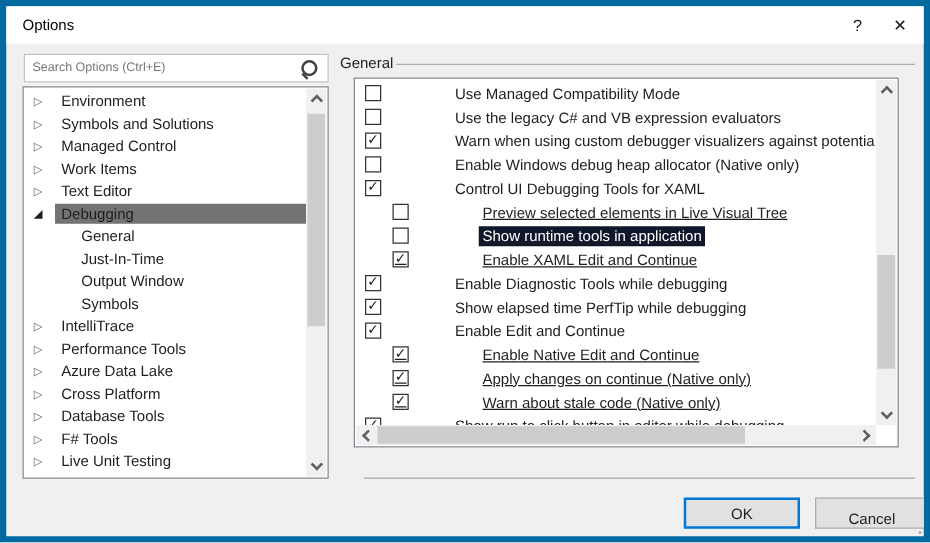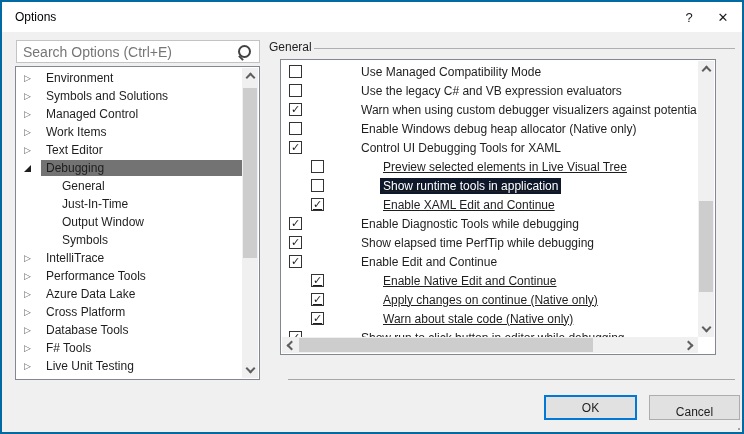--- a/index.html
+++ b/index.html
@@ -1,36 +1,36 @@
 <!DOCTYPE html>
 <html><head>
 <meta charset="utf-8">
 <style>
   * { margin:0; padding:0; box-sizing:border-box; }
   html,body { width:744px; height:434px; background:#fff; }
   body { font-family:"Liberation Sans", sans-serif; font-size:12px; color:#1e1e1e; }
 
   .window { position:relative; width:744px; height:434px; background:#f0f0f0;
-            border:2px solid #0369a1; overflow:hidden; }
+            border:5px solid #0369a1; overflow:hidden; }
 
   
   .titlebar { position:absolute; left:0; top:0; right:0; height:30px; background:#ffffff;
               display:flex; align-items:center; }
   .title { margin-left:13px; color:#000; }
   .tb-btns { position:absolute; right:2px; top:0; height:30px; display:flex; }
   .tb-btn { width:34px; height:30px; display:flex; align-items:center; justify-content:center;
             color:#1a1a1a; cursor:default; }
   .tb-btn.help { font-size:13px; }
   .tb-btn.close { font-size:13px; }
 
   
   .searchbox { position:absolute; left:14px; top:38px; width:244px; height:23px; background:#fff;
                border:1px solid #c3c3c3; display:flex; align-items:center; }
   .searchbox input { flex:1; border:none; outline:none; height:36px; padding-left:6px;
-                     font-family:"Liberation Sans", sans-serif; font-size:14px; color:#1d4ed8; background:transparent; }
+                     font-family:"Liberation Sans", sans-serif; font-size:10px; color:#1d4ed8; background:transparent; }
   .searchbox input::placeholder { color:#767676; opacity:1; }
   .mag { position:relative; width:16px; height:16px; margin-right:6px; }
   .mag::before { content:""; position:absolute; right:2px; top:1px; width:9px; height:9px;
                  border:2px solid #424242; border-radius:50%; }
   .mag::after { content:""; position:absolute; left:1px; bottom:1px; width:6px; height:2px;
                 background:#424242; transform:rotate(45deg); }
 
   
   .tree { position:absolute; left:13px; top:64px; width:245px; height:314px; background:#fff;
           border:1px solid #828790; overflow:hidden; }

